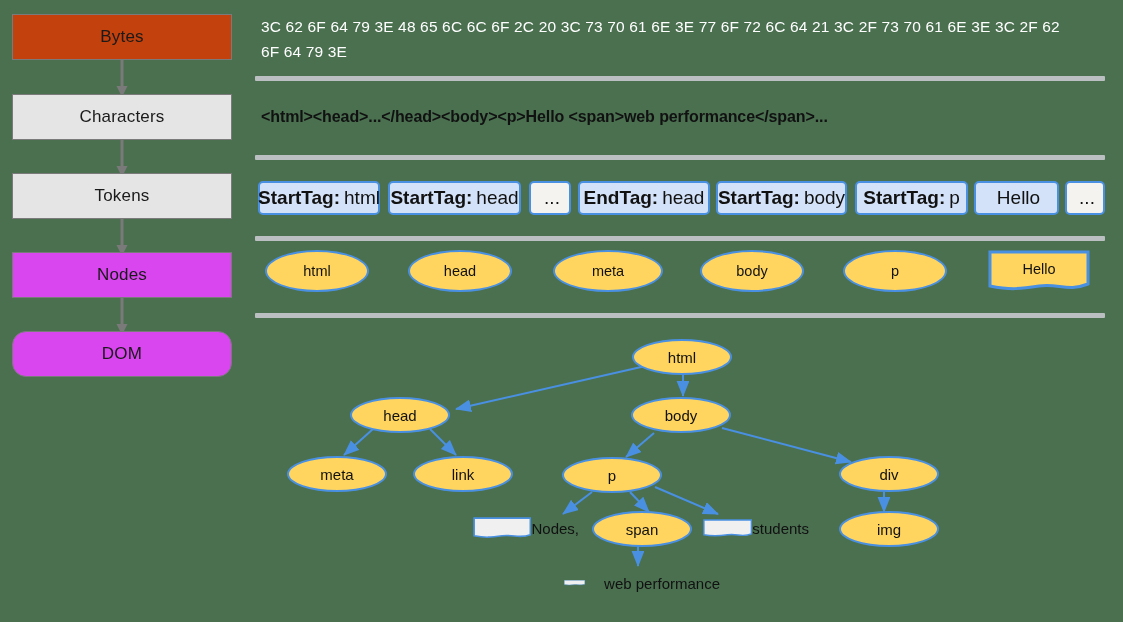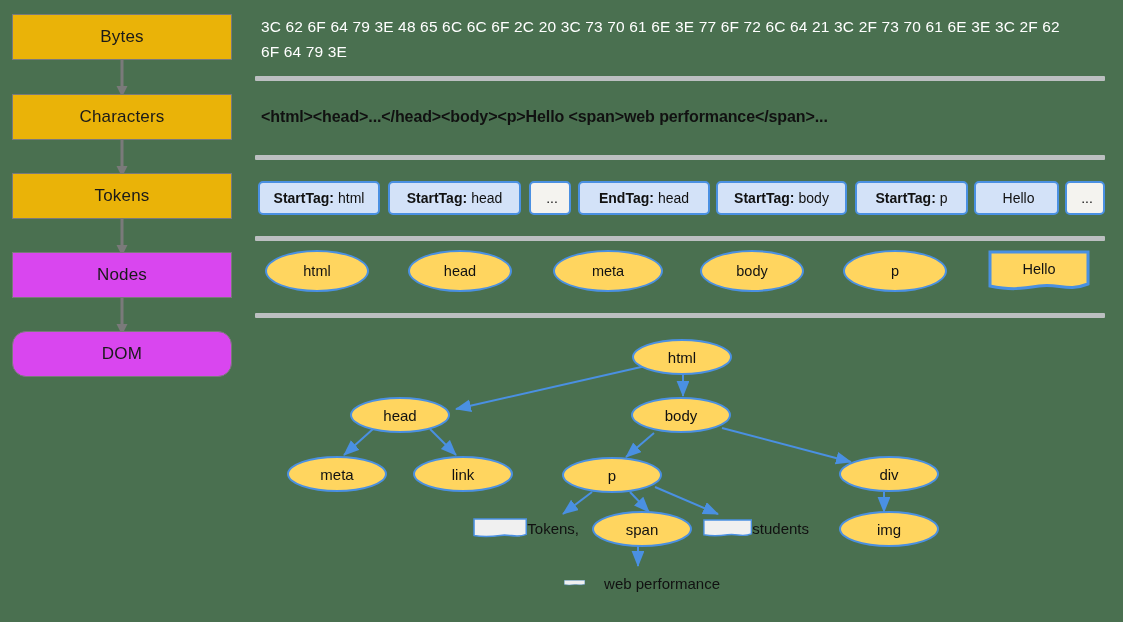--- a/index.html
+++ b/index.html
@@ -25,22 +25,22 @@
     position: absolute;
     box-sizing: border-box;
     border: 1px solid #7a7a7a;
     display: flex;
     align-items: center;
     justify-content: center;
     font-size: 17px;
     color: #1a1a1a;
     letter-spacing: .2px;
   }
-  .pipe-box.green  { background: #eab308; text-align: right; }
-  .pipe-box.blue   { background: #eab308; }
+  .pipe-box.green  { background: #c2410c; text-align: right; }
+  .pipe-box.blue   { background: #e5e5e5; }
   .pipe-box.yellow { background: #d946ef; }
 
   .pipe-arrow {
     position: absolute;
     width: 14px;
     overflow: visible;
   }
   
   .divider {
     position: absolute;
@@ -68,21 +68,21 @@
   .token {
     position: absolute;
     box-sizing: border-box;
     height: 34px;
     border: 2px solid #4a90e2;
     border-radius: 5px;
     background: #d3e2f8;
     display: flex;
     align-items: center;
     justify-content: center;
-    font-size: 14px;
+    font-size: 19px;
     color: #111;
     white-space: nowrap;
     padding: 0 6px;
   }
   .token.plain { background: #f4f3ef; }
   .token b { font-weight: bold; margin-right: 4px; }
 
   
   .ellipse {
     position: absolute;
@@ -308,21 +308,21 @@
     <span>p</span>
   </div>
   <div class="tnode" style="left:839px; top:456px; width:100px; height:36px;">
     <span>div</span>
   </div>
 
   <div class="tdoc" style="left:473px; top:508px; width:106px; height:40px;">
     <svg class="doc-svg" viewBox="0 0 106 40" preserveAspectRatio="none">
       <path d="M2,2 L104,2 L104,32 C84,40 74,31 53,34 C33,37 22,38 2,34 Z" fill="#f0f0f0" stroke="#4a90e2" stroke-width="3"></path>
     </svg>
-    <span class="doc-label">Tokens,</span>
+    <span class="doc-label">Nodes,</span>
   </div>
 
   <div class="tnode" style="left:592px; top:511px; width:100px; height:36px;">
     <span>span</span>
   </div>
 
   <div class="tdoc" style="left:703px; top:508px; width:106px; height:40px;">
     <svg class="doc-svg" viewBox="0 0 106 40" preserveAspectRatio="none">
       <path d="M2,2 L104,2 L104,32 C84,40 74,31 53,34 C33,37 22,38 2,34 Z" fill="#f0f0f0" stroke="#4a90e2" stroke-width="3"></path>
     </svg>

